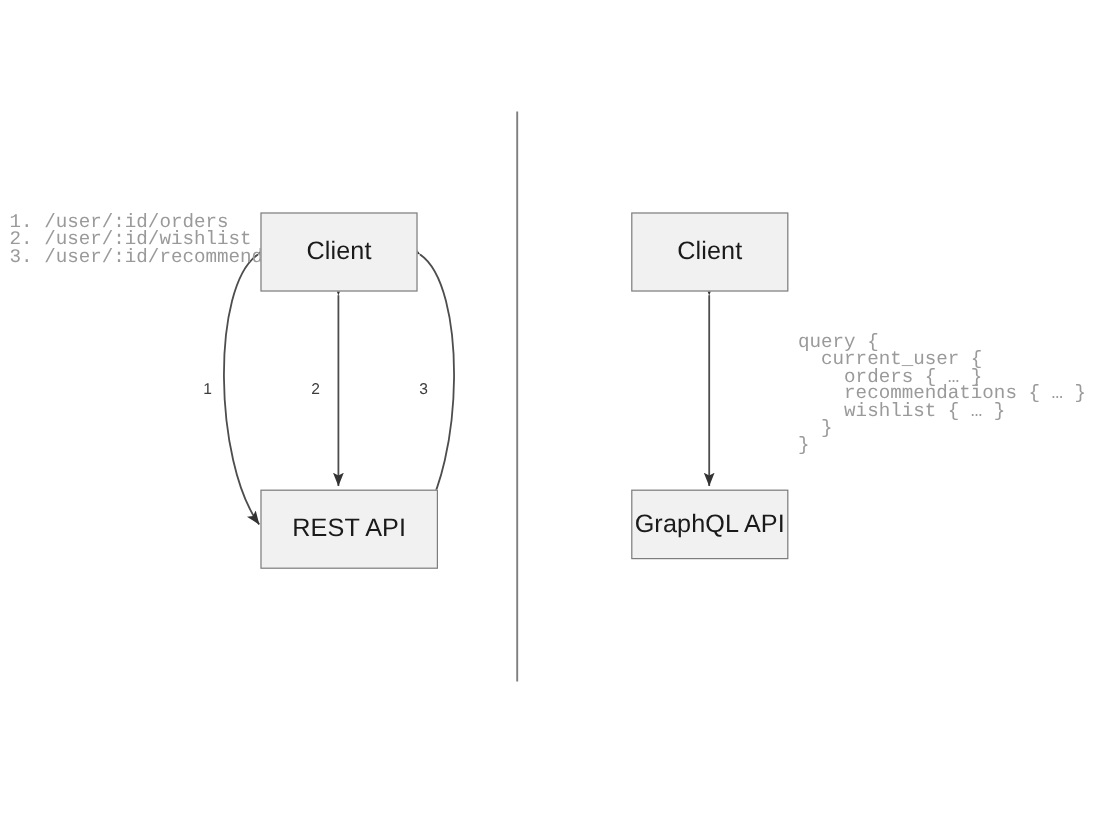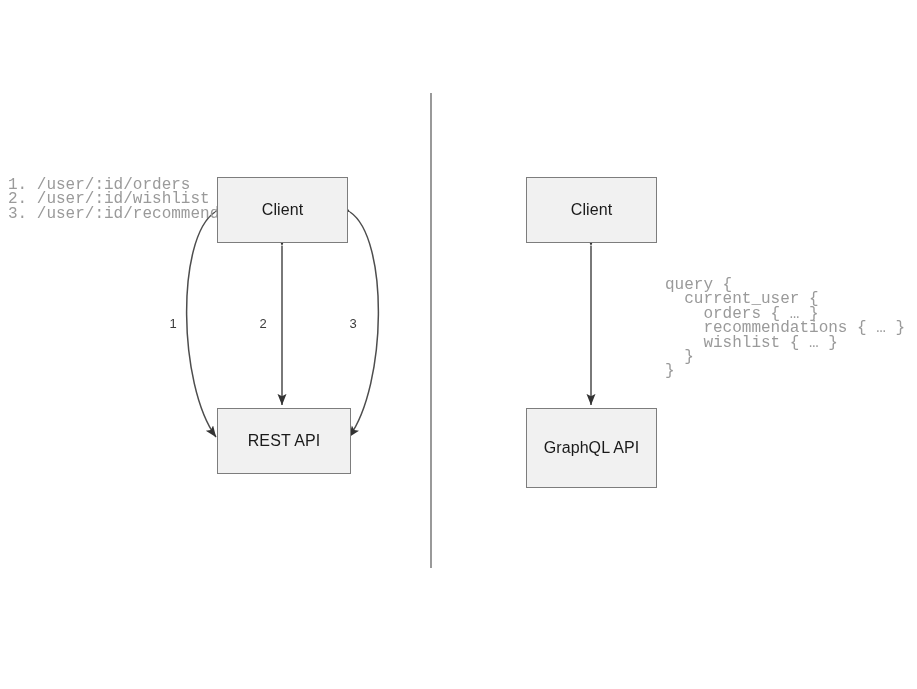--- a/index.html
+++ b/index.html
@@ -38,28 +38,28 @@
 
   
   .node {
     position: absolute;
     box-sizing: border-box;
     background: #f1f1f1;
     border: 1.4px solid #7d7d7d;
     display: flex;
     align-items: center;
     justify-content: center;
-    font-size: 16px;
+    font-size: 21px;
     color: #1a1a1a;
     letter-spacing: 0.1px;
   }
   #node-client-rest   { left: 217px; top: 177px; width: 131px; height: 66px; }
-  #node-rest-api      { left: 217px; top: 408px; width: 134px; height: 66px; }
+  #node-rest-api      { left: 217px; top: 408px; width: 148px; height: 66px; }
   #node-client-graphql{ left: 526px; top: 177px; width: 131px; height: 66px; }
-  #node-graphql-api   { left: 526px; top: 408px; width: 131px; height: 80px; }
+  #node-graphql-api   { left: 526px; top: 408px; width: 131px; height: 58px; }
 
   
   .mono {
     position: absolute;
     font-family: "Liberation Mono", "DejaVu Sans Mono", monospace;
     font-size: 16px;
     line-height: 14.4px;
     color: #9a9a9a;
     white-space: pre;
   }

